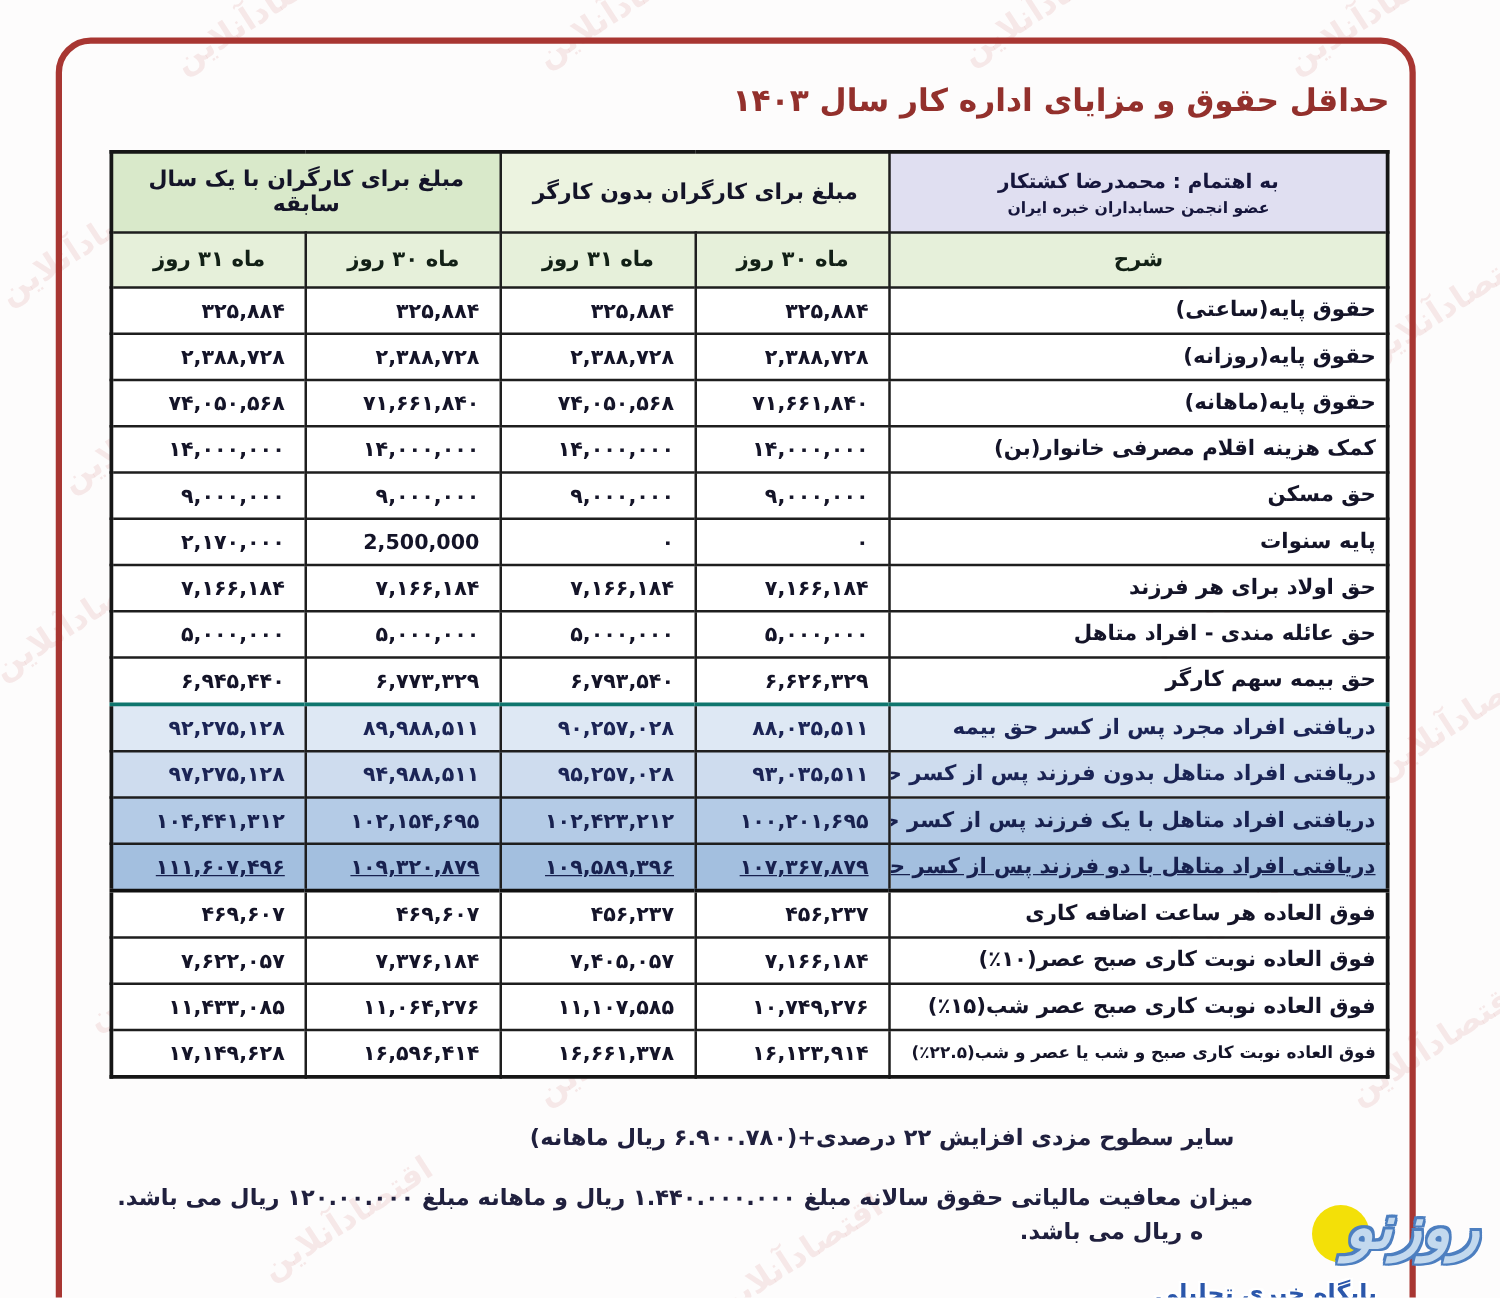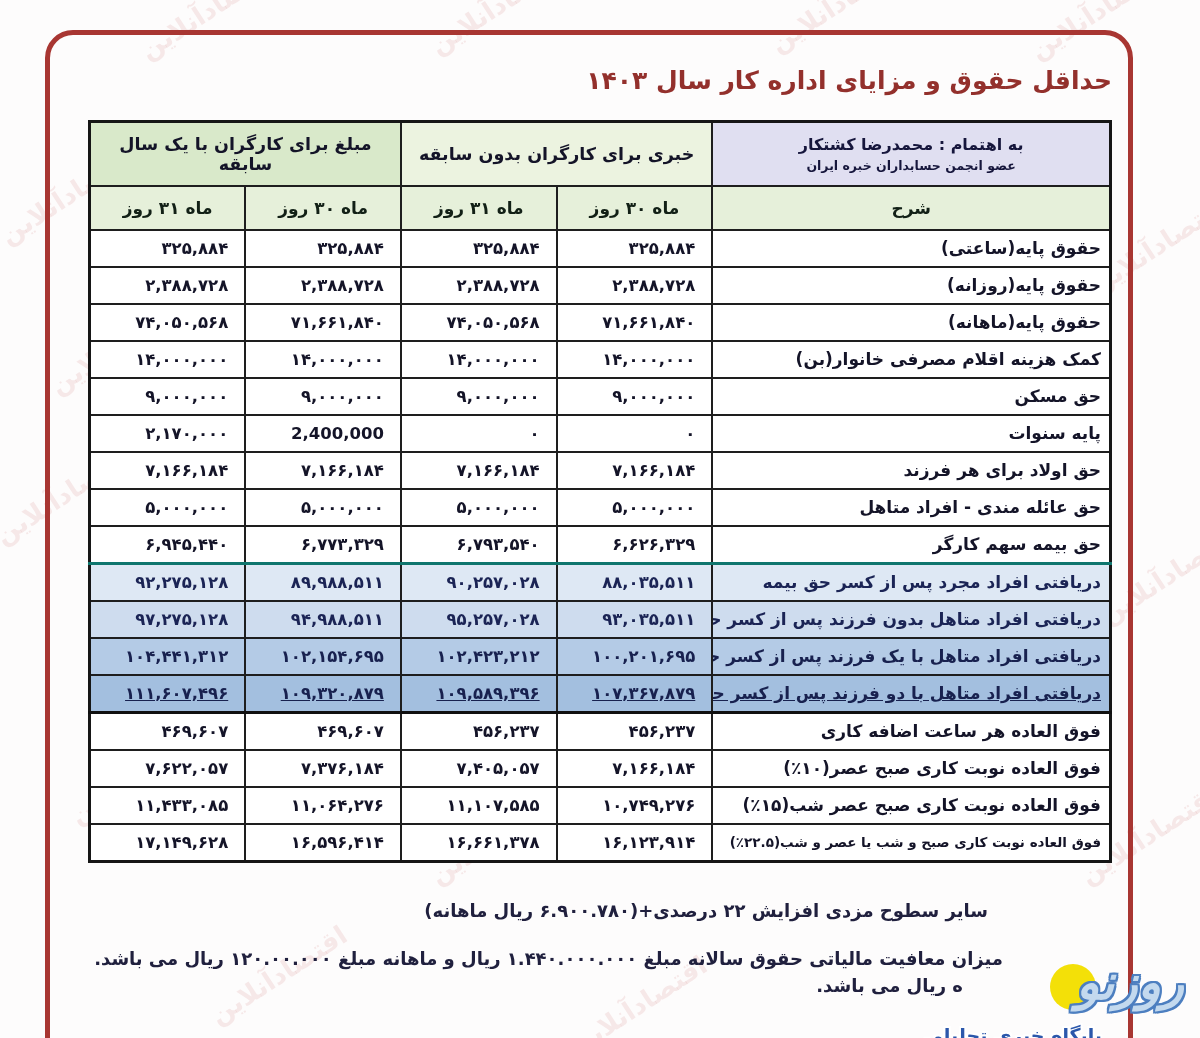--- a/index.html
+++ b/index.html
@@ -115,21 +115,21 @@
         <col class="c-num">
         <col class="c-num">
         <col class="c-num">
     </colgroup>
     <thead>
       <tr class="hrow1">
         <th class="credit-cell">
           <div class="l1">به اهتمام : محمدرضا کشتکار</div>
           <div class="l2">عضو انجمن حسابداران خبره ایران</div>
         </th>
-        <th class="grp grp-no" colspan="2">خبری برای کارگران بدون سابقه</th>
+        <th class="grp grp-no" colspan="2">مبلغ برای کارگران بدون کارگر</th>
         <th class="grp grp-one" colspan="2">مبلغ برای کارگران با یک سال سابقه</th>
       </tr>
       <tr class="hrow2">
         <th>شرح</th>
         <th>ماه ۳۰ روز</th>
         <th>ماه ۳۱ روز</th>
         <th>ماه ۳۰ روز</th>
         <th>ماه ۳۱ روز</th>
       </tr>
     </thead>
@@ -166,21 +166,21 @@
           <td class="desc">حق مسکن</td>
           <td class="num">۹,۰۰۰,۰۰۰</td>
           <td class="num">۹,۰۰۰,۰۰۰</td>
           <td class="num">۹,۰۰۰,۰۰۰</td>
           <td class="num">۹,۰۰۰,۰۰۰</td>
         </tr>
         <tr>
           <td class="desc">پایه سنوات</td>
           <td class="num">۰</td>
           <td class="num">۰</td>
-          <td class="num">2,400,000</td>
+          <td class="num">2,500,000</td>
           <td class="num">۲,۱۷۰,۰۰۰</td>
         </tr>
         <tr>
           <td class="desc">حق اولاد برای هر فرزند</td>
           <td class="num">۷,۱۶۶,۱۸۴</td>
           <td class="num">۷,۱۶۶,۱۸۴</td>
           <td class="num">۷,۱۶۶,۱۸۴</td>
           <td class="num">۷,۱۶۶,۱۸۴</td>
         </tr>
         <tr>

